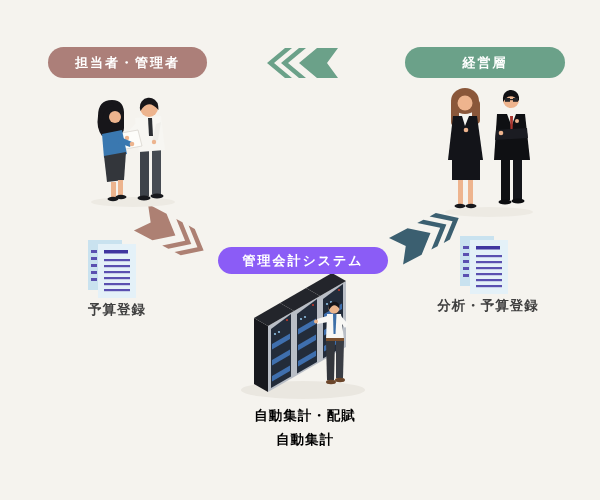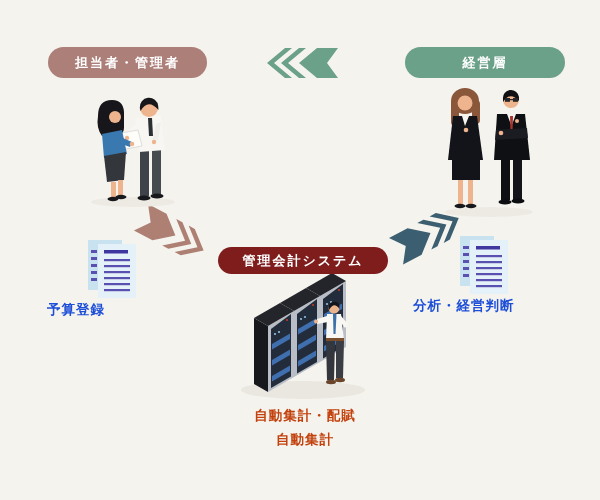--- a/index.html
+++ b/index.html
@@ -9,27 +9,27 @@
     background:#f5f3ee;
   }
   .pill{
     position:absolute;border-radius:16px;color:#ffffff;
     font-weight:bold;text-align:center;letter-spacing:2px;
   }
   .pill.staff{left:48px;top:47px;width:159px;height:31px;line-height:31px;font-size:13px;}
   .pill.exec{left:405px;top:47px;width:160px;height:31px;line-height:31px;font-size:13px;}
   .pill.system{left:218px;top:247px;width:170px;height:27px;line-height:27px;font-size:13px;border-radius:14px;}
   .caption{
-    position:absolute;color:#1d4ed8;font-weight:bold;
+    position:absolute;color:#404040;font-weight:bold;text-align:center;
     font-size:13.5px;letter-spacing:1px;
   }
   .caption.budget{left:47px;top:301px;width:140px;}
   .caption.analysis{left:413px;top:297px;width:150px;}
   .features{position:absolute;left:205px;top:404px;width:200px;text-align:center;}
-  .features div{color:#c2410c;font-weight:bold;font-size:13.5px;letter-spacing:1px;line-height:24px;}
+  .features div{color:#000000;font-weight:bold;font-size:13.5px;letter-spacing:1px;line-height:24px;}
   svg.art{position:absolute;left:0;top:0;}
 </style>
 </head>
 <body>
 
 <div class="stage">
 
   <svg class="art" width="600" height="500" viewBox="0 0 600 500">
     <defs>
 
@@ -190,24 +190,24 @@
       <polygon points="336,341 344,341 343,378 336,378" fill="#3a3d44"></polygon>
       <ellipse cx="331" cy="382" rx="5" ry="2.2" fill="#6b452a"></ellipse>
       <ellipse cx="340" cy="380" rx="5" ry="2.2" fill="#6b452a"></ellipse>
     </g>
   </svg>
 
   <div class="pill staff" style="background-color: rgb(172, 127, 121);">担当者・管理者</div>
 
   <div class="pill exec" style="background-color: rgb(107, 161, 137);">経営層</div>
 
-  <div class="pill system" style="background-color: #7f1d1d;">管理会計システム</div>
+  <div class="pill system" style="background-color: #8b5cf6;">管理会計システム</div>
 
   <div class="caption budget">予算登録</div>
 
-  <div class="caption analysis">分析・経営判断</div>
+  <div class="caption analysis">分析・予算登録</div>
 
   <div class="features">
     <div>自動集計・配賦</div>
     <div>自動集計</div>
   </div>
 
 </div>
 
 </body></html>

